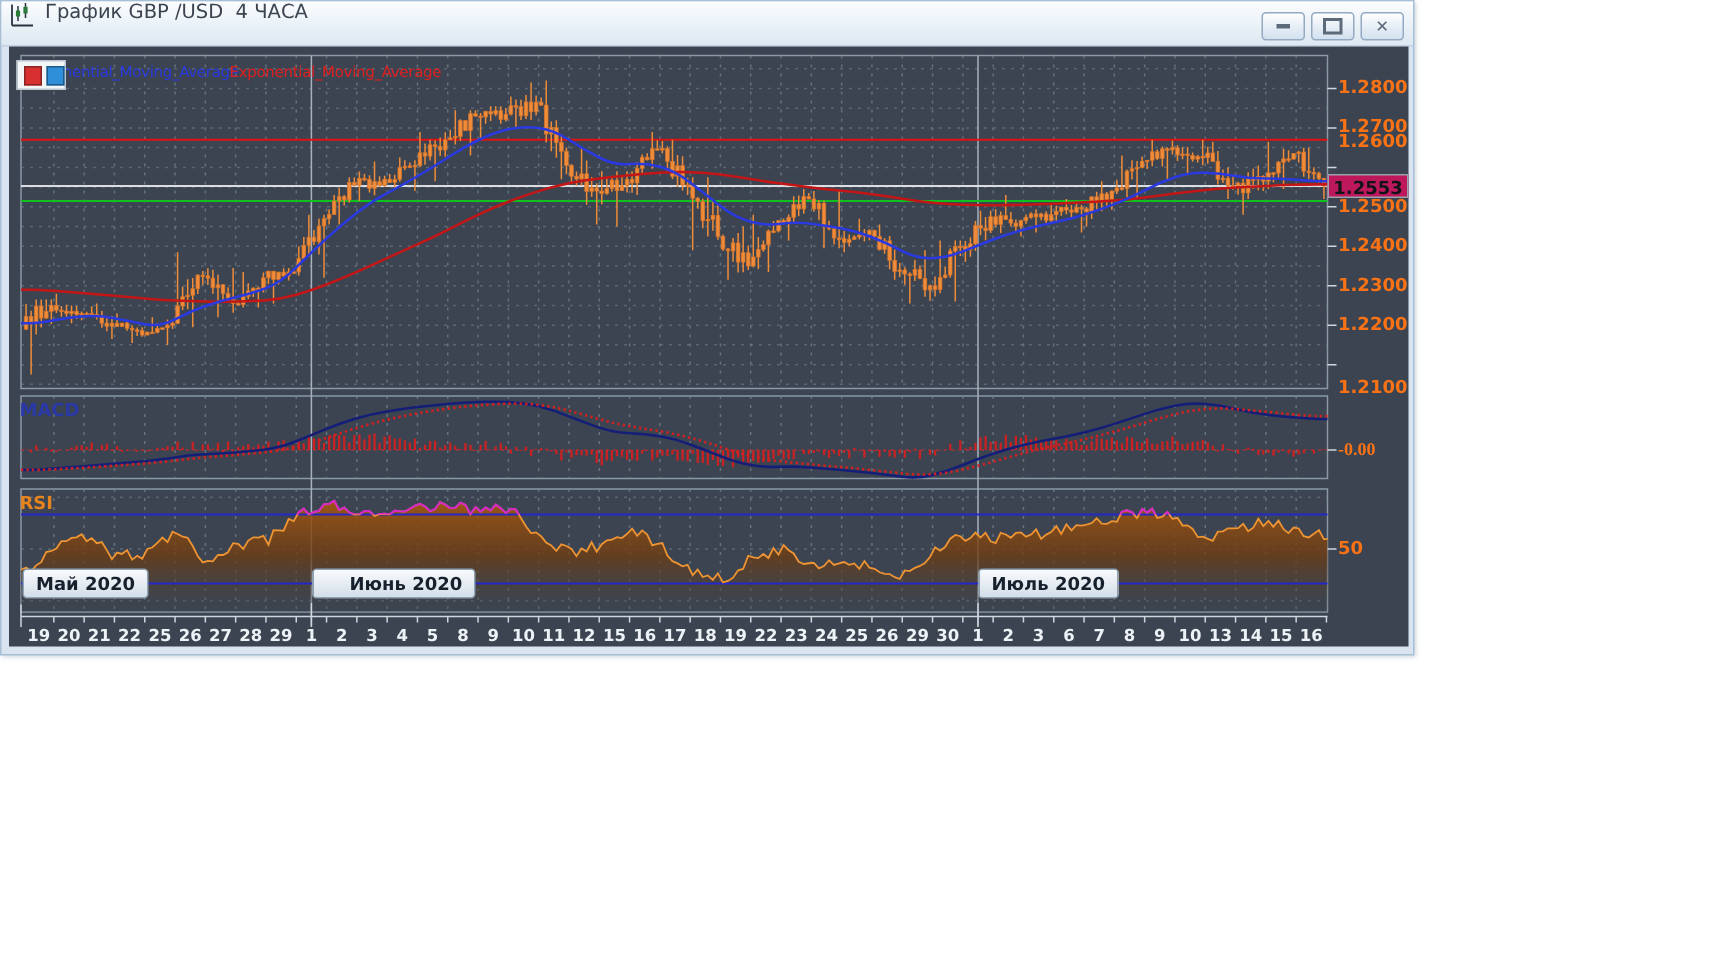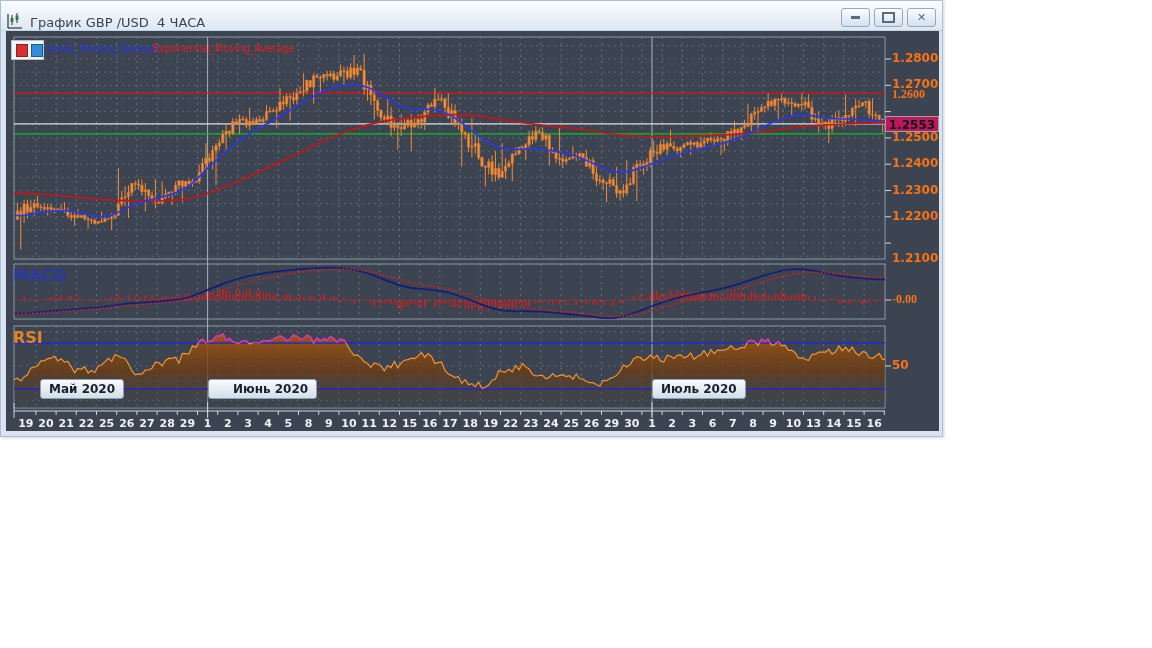--- a/index.html
+++ b/index.html
@@ -1,36 +1,36 @@
 <!DOCTYPE html>
 <html><head>
 <meta charset="utf-8">
 <style>
   html,body{margin:0;padding:0;background:#ffffff;}
   body{width:1152px;height:648px;position:relative;font-family:"DejaVu Sans",sans-serif;overflow:hidden;}
   .window{position:absolute;left:0;top:0;width:941px;height:435px;background:#d9e4f0;border:1px solid #a8c0d6;box-shadow:1px 1px 3px rgba(120,140,160,.35);}
-  .titlebar{position:absolute;left:0;top:0;width:100%;height:29px;background:linear-gradient(#fbfdfe,#eaf1f7 55%,#dde8f2);display:flex;align-items:flex-end;border-bottom:1px solid #c2d2e2;}
+  .titlebar{position:absolute;left:0;top:0;width:100%;height:29px;background:linear-gradient(#fbfdfe,#eaf1f7 55%,#dde8f2);display:flex;align-items:flex-start;border-bottom:1px solid #c2d2e2;}
   .title-icon{width:18px;height:18px;margin:0 6px 0 5px;flex:0 0 auto;}
   .title-text{font-size:13px;color:#3c4450;white-space:pre;}
   .winbtns{position:absolute;right:6px;top:7px;display:flex;gap:4px;}
   .wbtn{width:27px;height:17px;border:1px solid #93aac2;border-radius:3px;background:linear-gradient(#fefefe,#e9f0f7 45%,#d3e1ef);display:flex;align-items:center;justify-content:center;cursor:default;}
   .glyph-min{width:9px;height:3px;background:#5d6a7a;}
   .glyph-max{width:9px;height:7px;border:2px solid #5d6a7a;}
   .glyph-close{font-size:11px;font-weight:bold;color:#5d6a7a;line-height:1;}
   .client{position:absolute;left:5px;top:30px;width:933px;height:400px;background:#3b4450;overflow:hidden;}
   .client svg{position:absolute;left:0;top:0;z-index:1;}
   svg text{font-family:"DejaVu Sans",sans-serif;}
   .ov{position:absolute;z-index:2;}
   .legend-label{font-size:10px;letter-spacing:-0.2px;white-space:pre;}
   .swatchbox{left:5px;top:9px;width:33px;height:20px;background:#f3f5f7;border:1px solid #b9c4ce;z-index:3;display:flex;align-items:center;gap:3px;padding-left:4px;box-sizing:border-box;}
   .sw{width:11px;height:11px;border:1px solid #223;}
   .ptick{left:886px;width:52px;font-size:12px;font-weight:bold;color:#f97316;}
   .curbox{left:879px;top:85px;width:54px;height:16px;background:#be185d;border:1px solid #9aa2aa;color:#101418;font-size:12px;font-weight:bold;text-align:center;line-height:16px;box-sizing:border-box;}
   .monthbox{top:348px;height:20px;background:linear-gradient(#f8fafc,#d3dee9);border:1px solid #8da2b5;border-radius:3px;color:#17212d;font-size:12px;font-weight:bold;line-height:18px;padding:0 8px;box-sizing:border-box;}
-  .indlabel{font-size:16px;font-weight:bold;}
+  .indlabel{font-size:12px;font-weight:bold;}
 </style>
 </head>
 <body>
 
 <div class="window">
   <div class="titlebar">
     <svg class="title-icon" viewBox="0 0 18 18">
       <line x1="2" y1="2" x2="2" y2="16" stroke="#2a3240" stroke-width="1.2"></line>
       <line x1="2" y1="16" x2="16" y2="16" stroke="#2a3240" stroke-width="1.2"></line>
       <line x1="6" y1="3" x2="6" y2="13" stroke="#2a3240" stroke-width="1"></line>
@@ -967,30 +967,30 @@
 
     <span class="ov legend-label" style="left:12px;top:12px;color:#2a3ae0;">Exponential_Moving_Average</span>
     <span class="ov legend-label" style="left:147px;top:12px;color:#e02020;">Exponential_Moving_Average</span>
     <div class="ov swatchbox">
       <span class="sw" style="background:#d83030;border-color:#8a2424;"></span>
       <span class="sw" style="background:#2f8fd8;border-color:#1d5a8a;"></span>
     </div>
 
     <span class="ov ptick" style="top:20px;">1.2800</span>
     <span class="ov ptick" style="top:46px;">1.2700</span>
-    <span class="ov ptick" style="top:56px;font-family:Liberation Serif, serif;">1.2600</span>
+    <span class="ov ptick" style="top:56px;">1.2600</span>
     <span class="ov ptick" style="top:99px;">1.2500</span>
     <span class="ov ptick" style="top:125px;">1.2400</span>
     <span class="ov ptick" style="top:152px;">1.2300</span>
     <span class="ov ptick" style="top:178px;">1.2200</span>
     <span class="ov ptick" style="top:220px;">1.2100</span>
     <div class="ov curbox">1.2553</div>
     <span class="ov ptick" style="top:261px;font-family:Liberation Serif, serif;">-0.00</span>
     <span class="ov ptick" style="top:327px;">50</span>
 
     <span class="ov indlabel" style="left:7px;top:235px;color:#2a38a8;">MACD</span>
     <span class="ov indlabel" style="left:7px;top:297px;color:#e5831e;">RSI</span>
 
-    <div class="ov monthbox" style="left:9px;margin-left:25px;">Май 2020</div>
+    <div class="ov monthbox" style="left:9px;">Май 2020</div>
     <div class="ov monthbox" style="left:202px;padding-left:24px;">Июнь 2020</div>
     <div class="ov monthbox" style="left:646px;">Июль 2020</div>
   </div>
 </div>
 
 </body></html>

